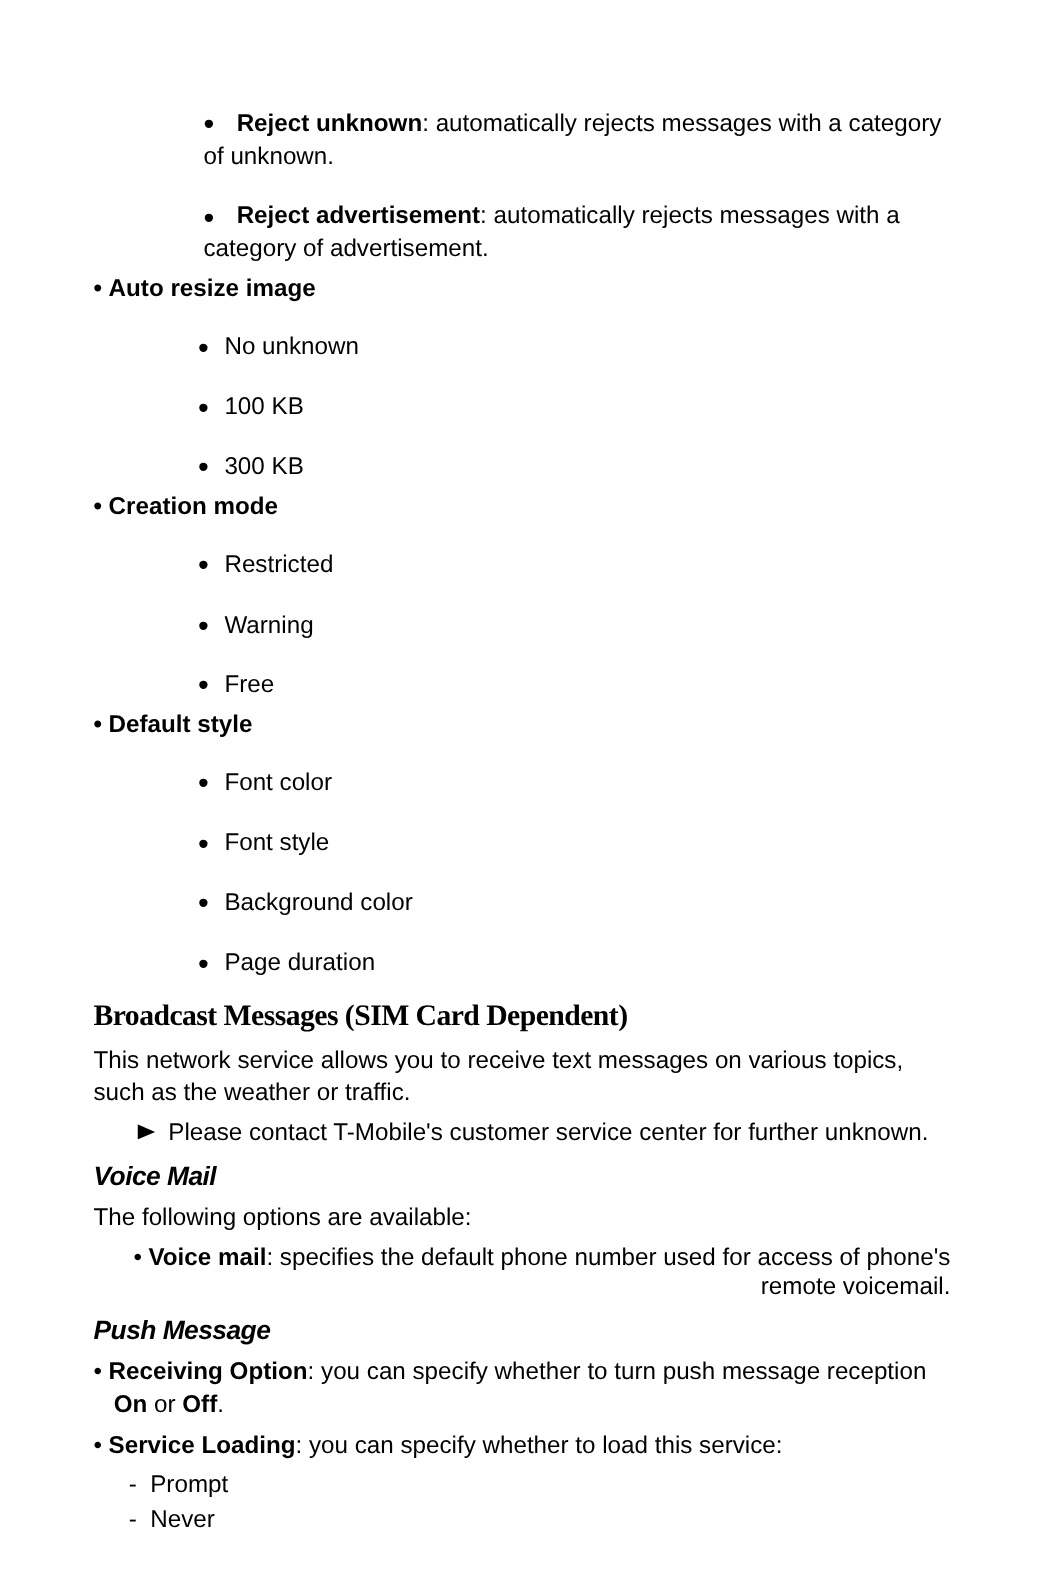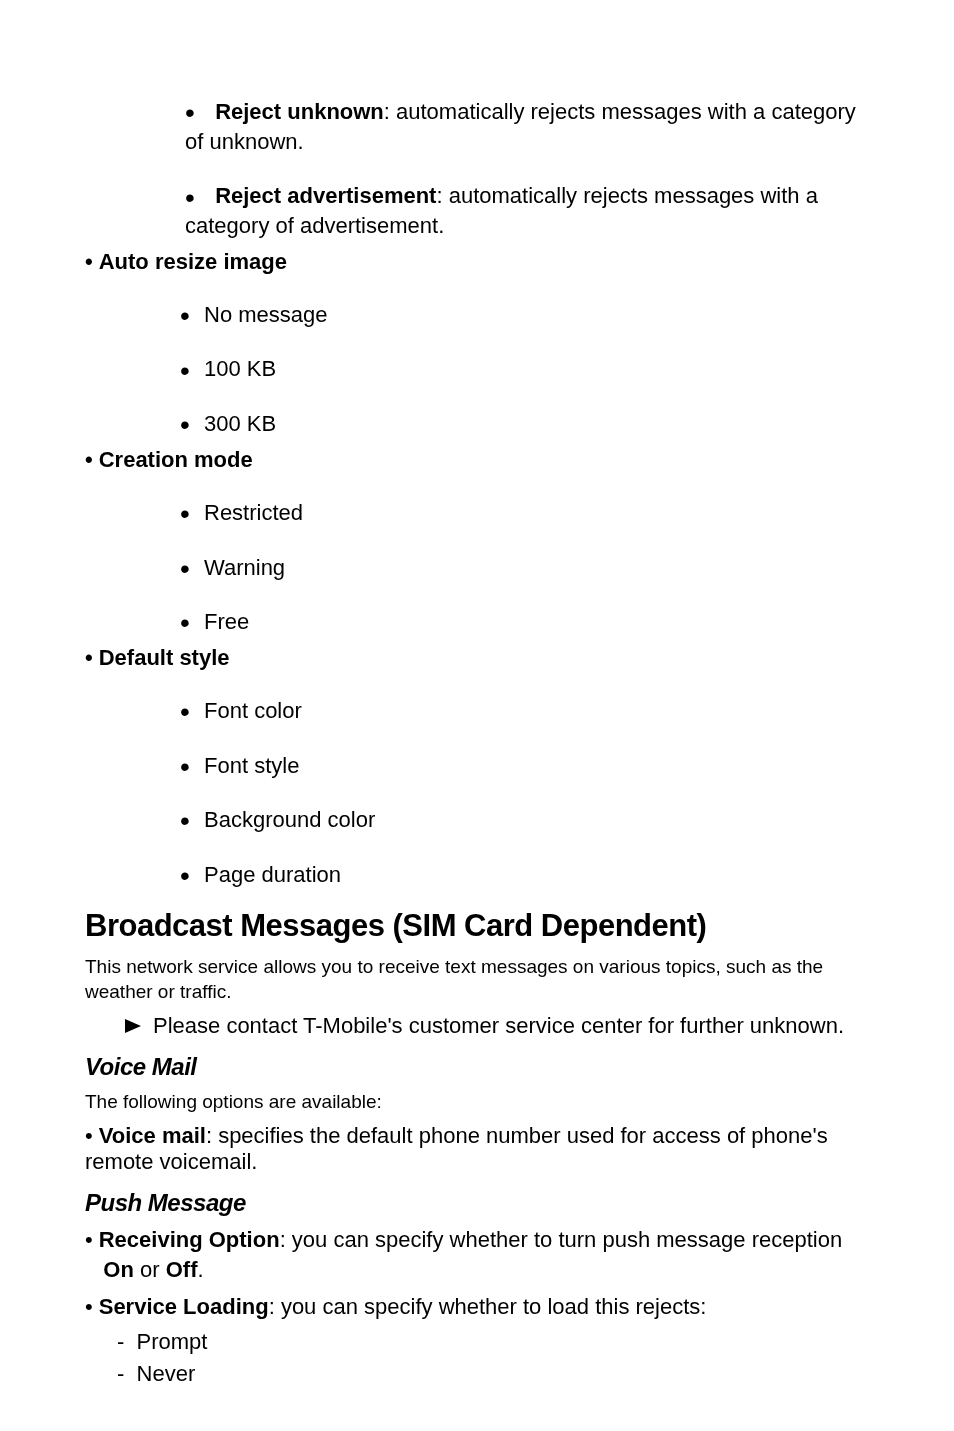--- a/index.html
+++ b/index.html
@@ -42,38 +42,38 @@
     margin-left: 0;
     margin-top: 8px;
     margin-bottom: 6px;
   }
   .bold-l1 .dot {
     display: inline-block;
     font-size: 22px;
     margin-right: 6px;
   }
   .h2 {
-    font-family: Liberation Sans, sans-serif;
+    font-family: Liberation Serif, serif;
     font-weight: 900;
-    font-size: 31px;
+    font-size: 27px;
     margin-top: 18px;
     margin-bottom: 10px;
     letter-spacing: -0.5px;
   }
   .h3 {
     font-family: Arial, Helvetica, sans-serif;
     font-weight: 900;
     font-style: italic;
     font-size: 24px;
     margin-top: 14px;
     margin-bottom: 6px;
     letter-spacing: -0.5px;
   }
   .para {
-    font-size: 19px;
+    font-size: 22px;
     line-height: 1.35;
     margin: 8px 0 8px 0;
   }
   .arrow-line {
     font-size: 22px;
     margin-left: 40px;
     margin-top: 4px;
   }
   .arrow-line .arrow {
     display: inline-block;
@@ -100,21 +100,21 @@
     <span class="bold">Reject unknown</span><span>: automatically rejects messages with a category of unknown.</span>
   </div>
   <div class="bullet-l3 cond">
     <span class="dot">•</span>
     <span class="bold">Reject advertisement</span><span>: automatically rejects messages with a category of advertisement.</span>
   </div>
 
   <div class="bold-l1 cond">
     <span class="dot">•</span><span>Auto resize image</span>
   </div>
-  <div class="bullet-l3 narrow cond"><span class="dot">•</span><span>No message</span></div>
+  <div class="bullet-l3 narrow cond"><span class="dot">•</span><span>No unknown</span></div>
   <div class="bullet-l3 narrow cond"><span class="dot">•</span><span>100 KB</span></div>
   <div class="bullet-l3 narrow cond"><span class="dot">•</span><span>300 KB</span></div>
 
   <div class="bold-l1 cond">
     <span class="dot">•</span><span>Creation mode</span>
   </div>
   <div class="bullet-l3 narrow cond"><span class="dot">•</span><span>Restricted</span></div>
   <div class="bullet-l3 narrow cond"><span class="dot">•</span><span>Warning</span></div>
   <div class="bullet-l3 narrow cond"><span class="dot">•</span><span>Free</span></div>
 
@@ -131,28 +131,28 @@
   <div class="arrow-line cond">
     <span class="arrow">
       <svg width="16" height="14" viewBox="0 0 16 14">
           <polygon points="0,0 16,7 0,14" fill="#000"></polygon>
         </svg>
     </span><span>Please contact T-Mobile's customer service center for further unknown.</span>
   </div>
 
   <div class="h3">Voice Mail</div>
   <div class="para cond">The following options are available:</div>
-  <div class="bold-l1 cond" style="font-weight:normal;">
+  <div class="bold-l1 cond" style="font-weight:normal;text-align:right;">
     <span class="dot">•</span><span class="bold">Voice mail</span><span>: specifies the default phone number used for access of phone's remote voicemail.</span>
   </div>
 
   <div class="h3">Push Message</div>
   <div class="bold-l1 cond" style="font-weight:normal; line-height:1.4;">
     <span class="dot">•</span><span class="bold">Receiving Option</span><span>: you can specify whether to turn push message reception </span><br>&nbsp;&nbsp;&nbsp;<span class="bold">On</span><span> or </span><span class="bold">Off</span><span>.</span>
   </div>
   <div class="bold-l1 cond" style="font-weight:normal;">
-    <span class="dot">•</span><span class="bold">Service Loading</span><span>: you can specify whether to load this rejects:</span>
+    <span class="dot">•</span><span class="bold">Service Loading</span><span>: you can specify whether to load this service:</span>
   </div>
   <div class="dash-item cond">-&nbsp;&nbsp;<span>Prompt</span></div>
   <div class="dash-item cond">-&nbsp;&nbsp;<span>Never</span></div>
 
   <div class="page-num cond">85</div>
 </div>
 
 </body></html>

